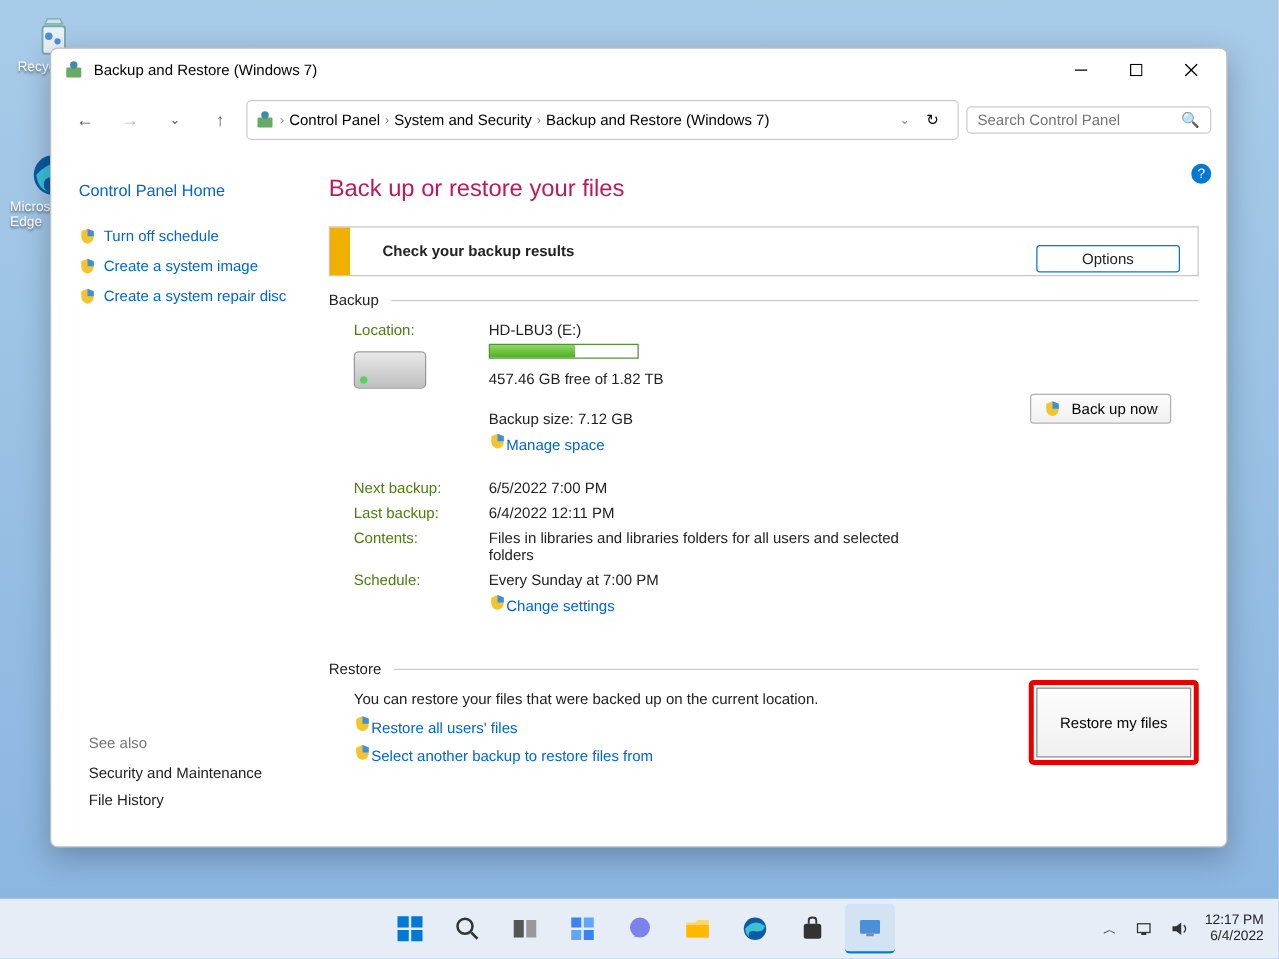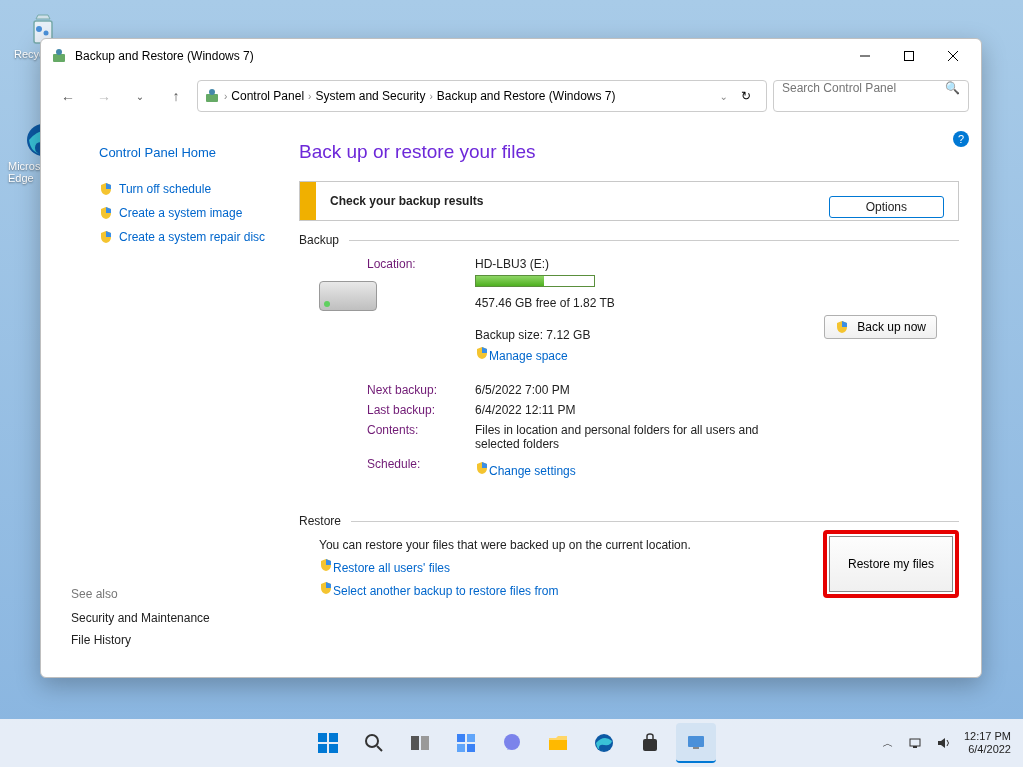--- a/index.html
+++ b/index.html
@@ -17,51 +17,51 @@
 .titlebar .ticon { width:16px; height:16px; margin-right:8px;}
 .titlebar .title { font-size: 12px; flex:1;}
 .titlebar .winbtn { width:44px; height:28px; display:flex; align-items:center; justify-content:center; font-size:10px; background:transparent; border:none;}
 
 
 .navbar { height: 46px; display:flex; align-items:center; padding: 0 12px; gap:6px;}
 .navbtn { width:30px; height:30px; display:flex; align-items:center; justify-content:center; color:#555; font-size:14px; border:none; background:transparent;}
 .breadcrumb { flex:1; display:flex; align-items:center; border:1px solid #ccc; border-radius:4px; height:32px; padding:0 6px; gap:4px; font-size:12px;}
 .breadcrumb span.sep { color:#888; font-size:10px;}
 .refresh-btn { width:28px; height:28px; display:flex;align-items:center;justify-content:center;}
-.searchbox { width:196px; height:32px; border:1px solid #ccc; border-radius:4px; display:flex; align-items:flex-start; padding:0 8px; font-size:12px; color:#777;}
+.searchbox { width:196px; height:22px; border:1px solid #ccc; border-radius:4px; display:flex; align-items:center; padding:0 8px; font-size:12px; color:#777;}
 .searchbox input { border:none; outline:none; flex:1; font-size:12px; color:#333;}
 .searchbox .sicon { color:#555;}
 
 .helpicon { position:absolute; right:12px; top:92px; width:16px;height:16px;border-radius:50%;background:#0078d4;color:#fff;font-size:11px;display:flex;align-items:center;justify-content:center;}
 
 .body { flex:1; display:flex; padding: 8px 22px 10px 22px; overflow:hidden;}
-.sidebar { width: 200px; padding-top: 18px; font-size:12px;margin-left:36px;}
+.sidebar { width: 200px; padding-top: 18px; font-size:12px;}
 .sidebar a { display:flex; align-items:center; gap:6px; color:#0066cc; text-decoration:none; margin-bottom:10px;}
 .sidebar .home { color:#0066cc; font-size:13px; margin-bottom:22px; display:block;}
 .shield { width:14px; height:14px; display:inline-block;}
 .seealso { position:absolute; bottom:22px; left:30px; font-size:12px;}
 .seealso .hdr { color:#777; margin-bottom:10px;}
 .seealso div { margin-bottom:8px; color:#222;}
 
 .main { flex:1; padding-top: 14px; font-size:12px; color:#222;}
-.main h1 { color:#6d28d9; font-weight:400; font-size:19px; margin-bottom:18px;}
+.main h1 { color:#be185d; font-weight:400; font-size:19px; margin-bottom:18px;}
 
 .alertbox { border:1px solid #c8c8c8; display:flex; margin-bottom:12px; position:relative;}
 .alertbar { width:16px; background:#f0b000;}
-.alertbody { padding:12px 14px; flex:1;}
+.alertbody { padding:12px 26px; flex:1;}
 .alertbody b { font-size:12px; font-weight:600;}
 .alertbody p { font-size:12px; color:#333; margin-top:2px;}
 .optbtn { position:absolute; right:14px; top:14px; padding:3px 36px; border:1px solid #0078d4; border-radius:3px; background:#fff; color:#222; font-size:12px;}
 
 .section-hdr { display:flex; align-items:center; margin:6px 0 10px 0;justify-content:space-between;}
 .section-hdr span { font-size:12px; color:#222; padding-right:10px;}
 .section-hdr hr { flex:1; border:none; border-top:1px solid #ccc;}
 
 .row { display:flex; font-size:12px; margin-bottom:6px;}
-.lbl { width:108px; color:#701a75;margin-left:48px;}
+.lbl { width:108px; color:#4d7c0f;}
 .val { flex:1;}
 .link { color:#0066cc; text-decoration:none;}
 .drive { width:58px; height:30px; background:linear-gradient(#e8e8e8,#bfbfbf); border-radius:4px; border:1px solid #999; position:relative; margin-top:6px;}
 .drive::after { content:''; position:absolute; left:4px; bottom:3px; width:6px;height:6px;background:#5fd05f;border-radius:50%;}
 .progress { width:120px; height:12px; border:1px solid #5a8f3c; display:inline-block; margin-top:4px; background:#fff; position:relative;}
 .progress .fill { position:absolute; left:0;top:0;bottom:0; background:linear-gradient(#8fd666,#4fb020);}
 
 .backupnow { position:absolute; right:22px; top:188px; padding:4px 10px; border:1px solid #b0b0b0; border-radius:3px; background:linear-gradient(#fdfdfd,#f0f0f0); font-size:12px; display:flex; align-items:flex-end; gap:8px;}
 
 .restorebtn { padding:20px 18px; border:1px solid #888; background:linear-gradient(#fdfdfd,#f0f0f0); font-size:12px;}
@@ -240,25 +240,26 @@
       <div class="row" style="padding-left:20px">
           <div class="lbl">Next backup:</div>
           <div class="val">6/5/2022 7:00 PM</div>
         </div>
       <div class="row" style="padding-left:20px">
           <div class="lbl">Last backup:</div>
           <div class="val">6/4/2022 12:11 PM</div>
         </div>
       <div class="row" style="padding-left:20px">
           <div class="lbl">Contents:</div>
-          <div class="val" style="max-width:330px">Files in location and personal folders for all users and selected folders</div>
+          <div class="val" style="max-width:330px">Files in libraries and libraries folders for all users and selected folders</div>
         </div>
       <div class="row" style="padding-left:20px">
           <div class="lbl">Schedule:</div>
           <div class="val">
+            <div>Every Sunday at 7:00 PM</div>
             <div style="margin-top:4px"><span class="shield"><svg width="14" height="14" viewBox="0 0 14 14">
                   <path d="M7 1 L12 3 V7 Q12 12 7 13 Q2 12 2 7 V3 Z" fill="#f4c430"></path>
                   <path d="M7 1 L12 3 V7 L7 7 Z" fill="#3a8ee6"></path>
                 </svg></span><a class="link">Change settings</a></div>
           </div>
         </div>
 
       <div style="height:24px"></div>
       <div class="section-hdr">
           <span>Restore</span>

